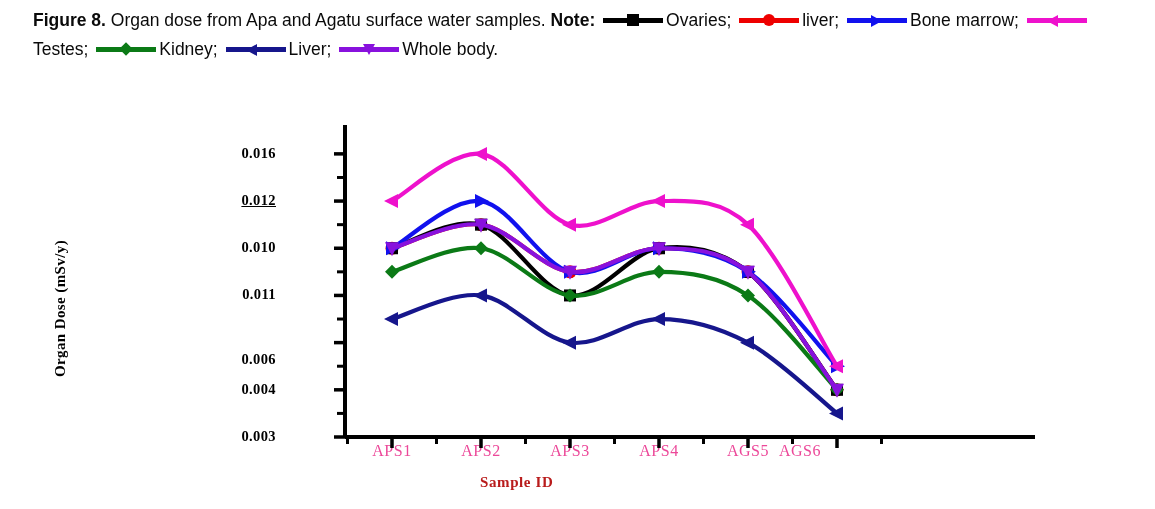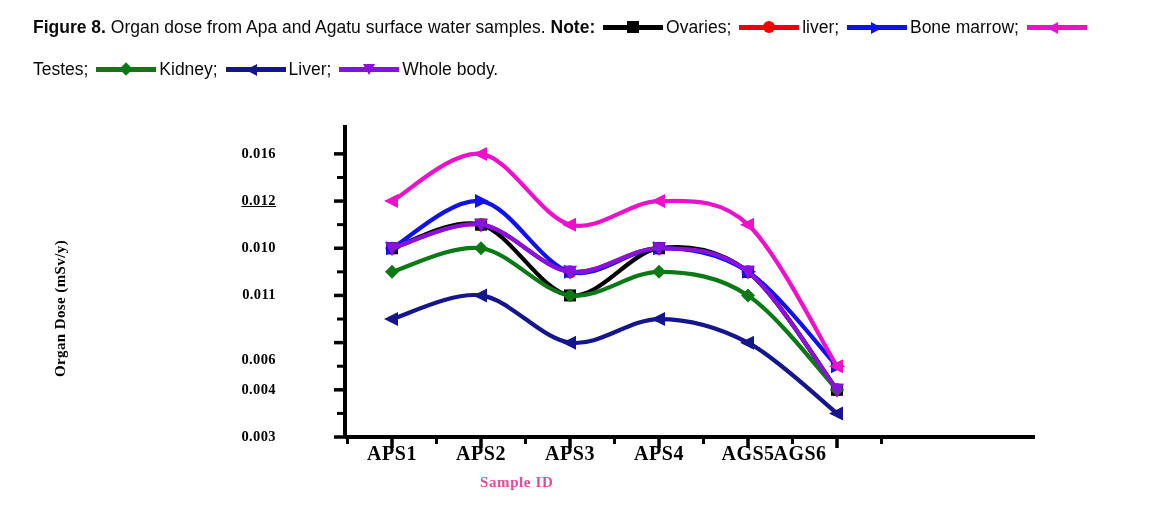--- a/index.html
+++ b/index.html
@@ -16,21 +16,21 @@
     position: relative;
   }
 
   
   #caption {
     position: absolute;
     left: 33px;
     top: 6px;
     width: 1100px;
     font-size: 17.5px;
-    line-height: 42px;
+    line-height: 29px;
     color: #0a0a0a;
     white-space: normal;
   }
   #caption .bold { font-weight: bold; }
   .legend-chip {
     display: inline-block;
     position: relative;
     width: 60px;
     height: 12px;
     vertical-align: middle;
@@ -84,21 +84,21 @@
     color: #000;
   }
   #xlabel {
     position: absolute;
     left: 480px;
     top: 384px;
     font-family: "Liberation Serif", serif;
     font-weight: bold;
     font-size: 15px;
     letter-spacing: 0.6px;
-    color: #ec4899;
+    color: #b91c1c;
   }
   .ytick-label {
     position: absolute;
     right: 0;
     width: 70px;
     text-align: right;
     font-family: "Liberation Serif", serif;
     font-weight: bold;
     font-size: 14.5px;
     letter-spacing: 0.4px;
@@ -112,24 +112,24 @@
     width: 76px;
     height: 419px;
   }
   .xtick-label {
     position: absolute;
     top: 352px;
     width: 90px;
     margin-left: -45px;
     text-align: center;
     font-family: "Liberation Serif", serif;
-    font-weight: bold;
-    font-size: 20px;
+    font-weight: normal;
+    font-size: 16px;
     letter-spacing: 0.5px;
-    color: #000000;
+    color: #ec4899;
   }
   #plot-svg { position: absolute; left: 0; top: 0; }
 </style>
 </head>
 <body>
 
 <div id="caption">
   <span class="bold">Figure 8.</span><span> Organ dose from Apa and Agatu surface water samples. </span><span class="bold">Note:</span>
 
   <span class="legend-chip">

